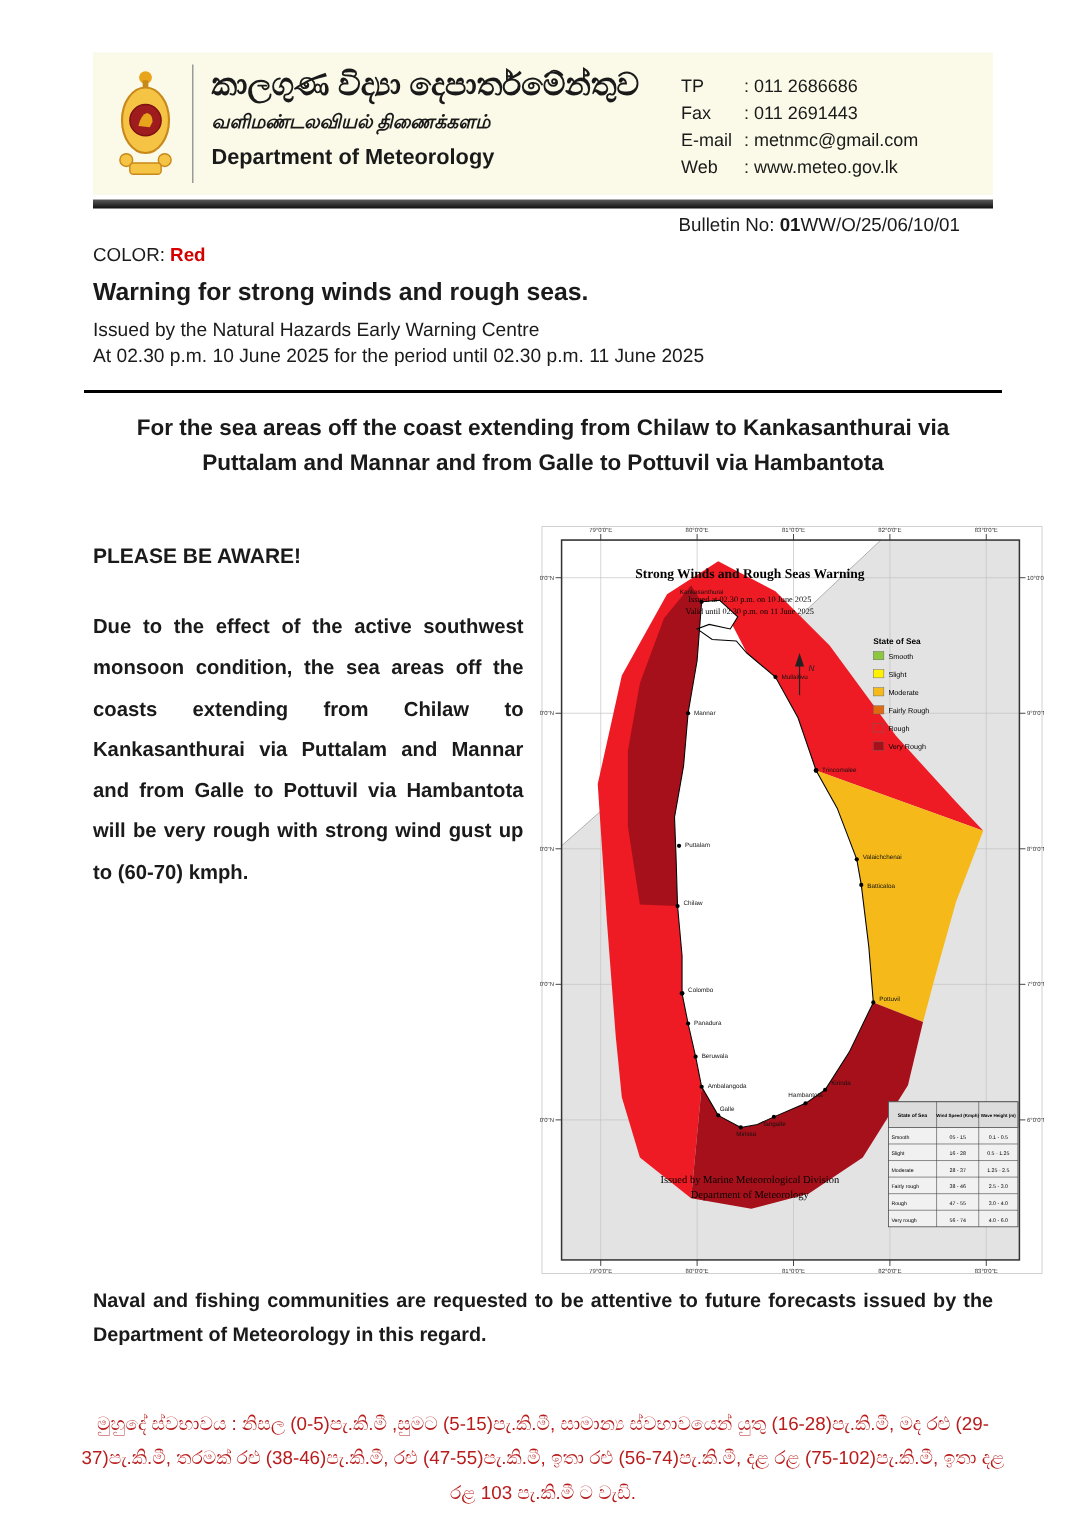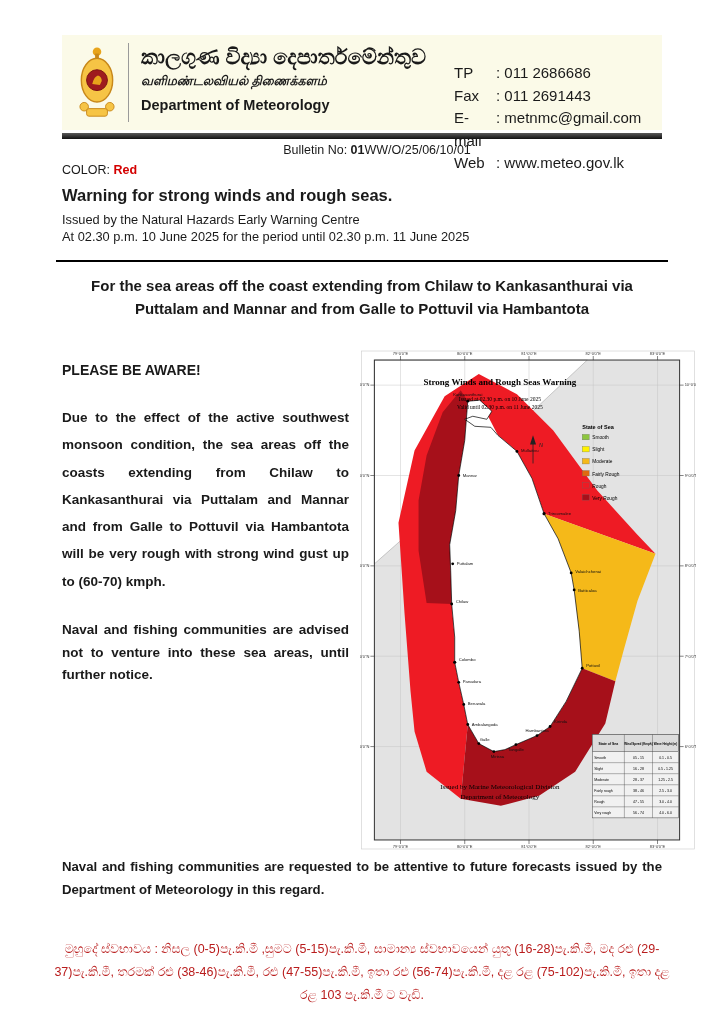--- a/index.html
+++ b/index.html
@@ -9,29 +9,29 @@
   
   .letterhead{position:absolute;left:62px;top:35px;width:600px;height:95px;
               background:#fbfae8;display:flex;align-items:stretch;}
   .emblem{width:38px;margin:11px 0 0 16px;flex:0 0 auto;}
   .hdr-divider{width:1px;background:#9a9a9a;margin:8px 0 8px 12px;}
   .hdr-titles{margin-left:12px;padding-top:10px;flex:1 1 auto;}
   .title-sinhala{font-size:21px;font-weight:700;line-height:1.1;}
   .title-tamil{font-size:12.5px;font-weight:700;font-style:italic;
                font-family:"Liberation Serif",serif;margin-top:6px;}
   .title-english{font-size:14.5px;font-weight:700;margin-top:7px;}
-  .contacts{width:200px;flex:0 0 auto;padding:27px 8px 0 0;font-size:15px;line-height:1.5;}
+  .contacts{width:200px;flex:0 0 auto;padding:13px 8px 0 0;font-size:12px;line-height:1.5;}
   .contact-row{display:flex;}
   .contact-label{width:42px;}
   
   .black-bar{position:absolute;left:62px;top:133px;width:600px;height:6px;
              background:linear-gradient(#5a5a5a,#101010);}
   
   .bulletin-row{position:absolute;left:62px;top:143px;width:578px;display:flex;
-                justify-content:center;font-size:12.5px;margin-left:26px;}
+                justify-content:flex-end;font-size:12.5px;}
   .bold{font-weight:700;}
   .color-row{position:absolute;left:62px;top:163px;font-size:12.5px;}
   .color-red{color:#d40000;font-weight:700;}
   .warning-title{position:absolute;left:62px;top:186px;font-size:16.5px;font-weight:700;}
   .issued-line{position:absolute;left:62px;top:212px;font-size:12.8px;}
   .period-line{position:absolute;left:62px;top:229px;font-size:12.8px;text-align:center;}
   .rule{position:absolute;left:56px;top:260px;width:612px;height:2px;background:#000;}
   .sea-heading{position:absolute;left:72px;top:274px;width:580px;text-align:center;
                font-size:15px;font-weight:700;line-height:1.55;}
   
@@ -105,21 +105,20 @@
   <div class="warning-title">Warning for strong winds and rough seas.</div>
   <div class="issued-line">Issued by the Natural Hazards Early Warning Centre</div>
   <div class="period-line">At 02.30 p.m. 10 June 2025 for the period until 02.30 p.m. 11 June 2025</div>
 
   <div class="rule"></div>
   <div class="sea-heading">For the sea areas off the coast extending from Chilaw to Kankasanthurai via Puttalam and Mannar and from Galle to Pottuvil via Hambantota</div>
 
   <div class="advisory">
     <div class="aware">PLEASE BE AWARE!</div>
     <p class="para1">Due to the effect of the active southwest monsoon condition, the sea areas off the coasts extending from Chilaw to Kankasanthurai via Puttalam and Mannar and from Galle to Pottuvil via Hambantota will be very rough with strong wind gust up to (60-70) kmph.</p>
-    <p class="para2">Naval and fishing communities are advised not to venture into these sea areas, until further notice.</p>
   </div>
 
   <div class="map-wrap">
     <svg viewBox="0 0 334 498" width="336" height="500" font-family="Liberation Sans, sans-serif">
       <rect x="1" y="1" width="332" height="496" fill="#fff" stroke="#cccccc" stroke-width="0.6"></rect>
 
       <rect x="14" y="10" width="304" height="478" fill="#e3e3e3"></rect>
 
       <polygon points="14,10 226,10 160,72 96,134 40,190 14,213" fill="#ffffff" stroke="#9a9a9a" stroke-width="0.5"></polygon>
 

